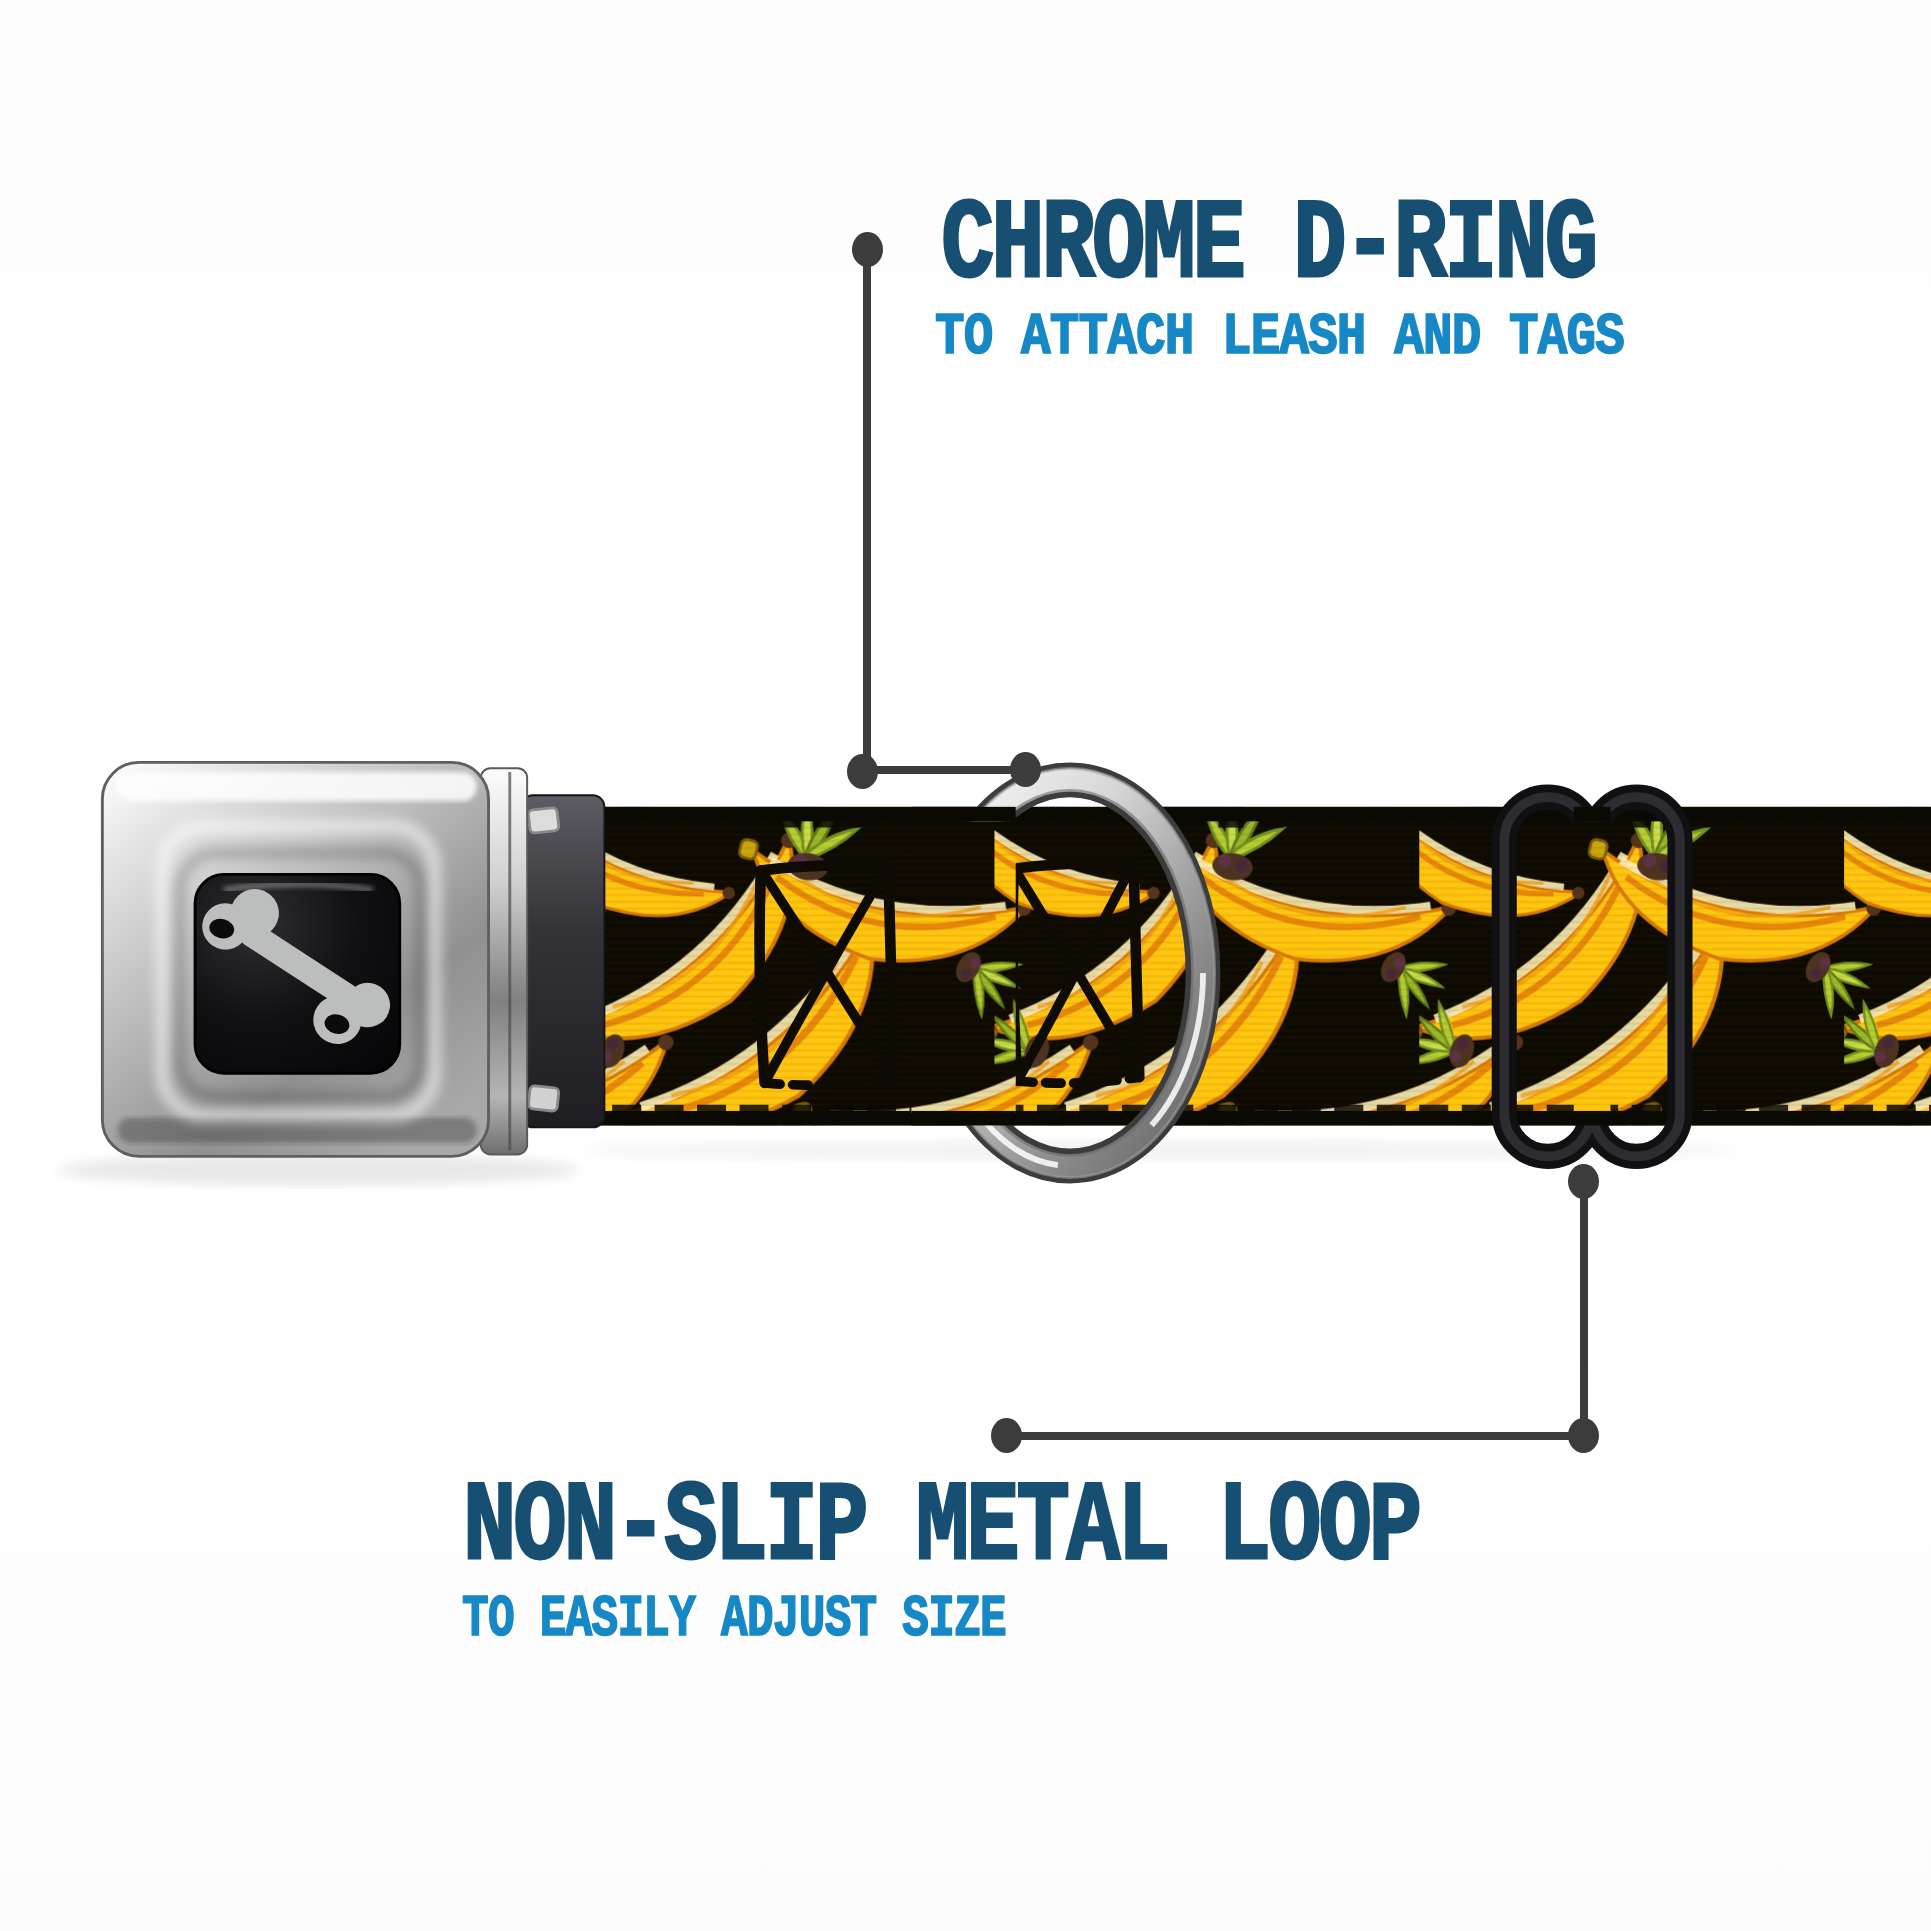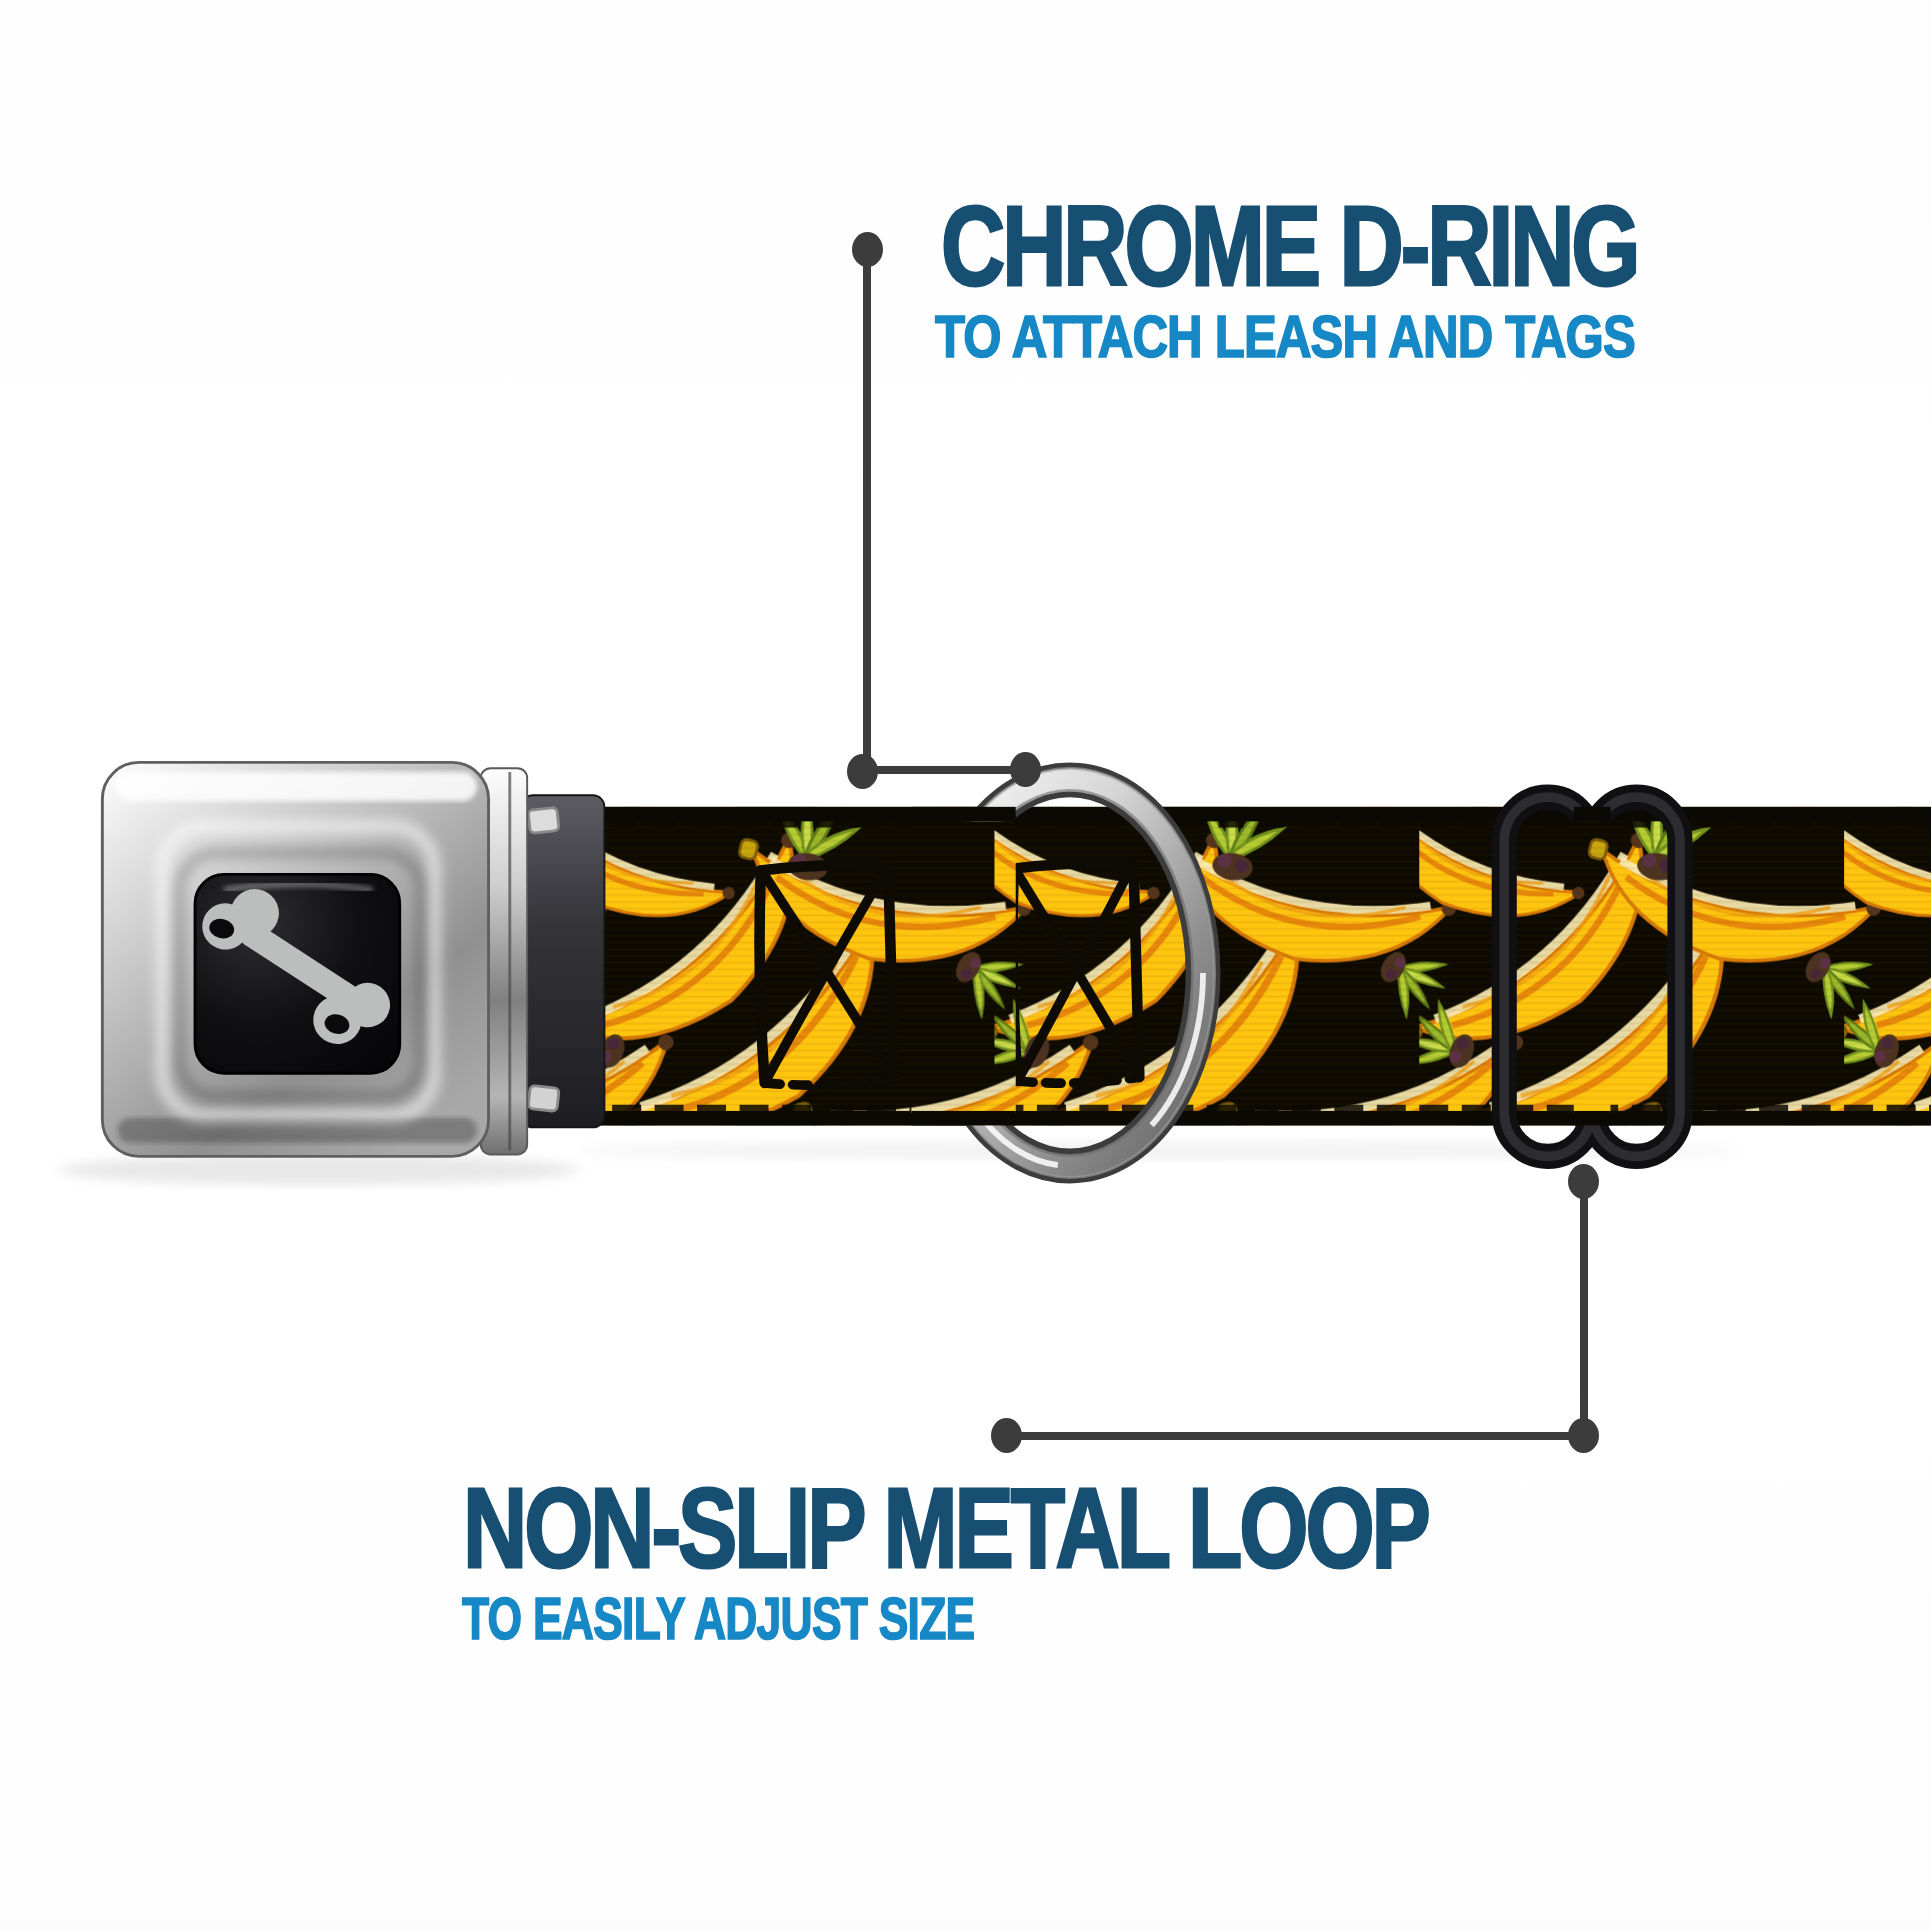--- a/index.html
+++ b/index.html
@@ -3,21 +3,21 @@
 <meta charset="utf-8">
 <style>
   html,body{margin:0;padding:0;}
   body{
     width:1931px;height:1931px;
     background:#ffffff;
     font-family:"Liberation Sans", sans-serif;
     position:relative;
     overflow:hidden;
   }
-  .canvas{position:absolute;inset:0;background:linear-gradient(180deg,#fdfdfd 0%,#ffffff 30%,#ffffff 70%,#fcfcfc 100%);}
+  .canvas{position:absolute;inset:0;background:linear-gradient(180deg,#fdfdfd 0%,#ffffff 30%,#ffffff 70%,#fcfcfc 100%);font-family:Liberation Mono, monospace;}
   .callout-title{
     position:absolute;
     color:#174F73;
     font-weight:bold;
     font-size:114px;
     letter-spacing:-3.9px;
     line-height:1;
     transform:scaleX(0.78);
     transform-origin:left top;
     -webkit-text-stroke:2.9px #174F73;

